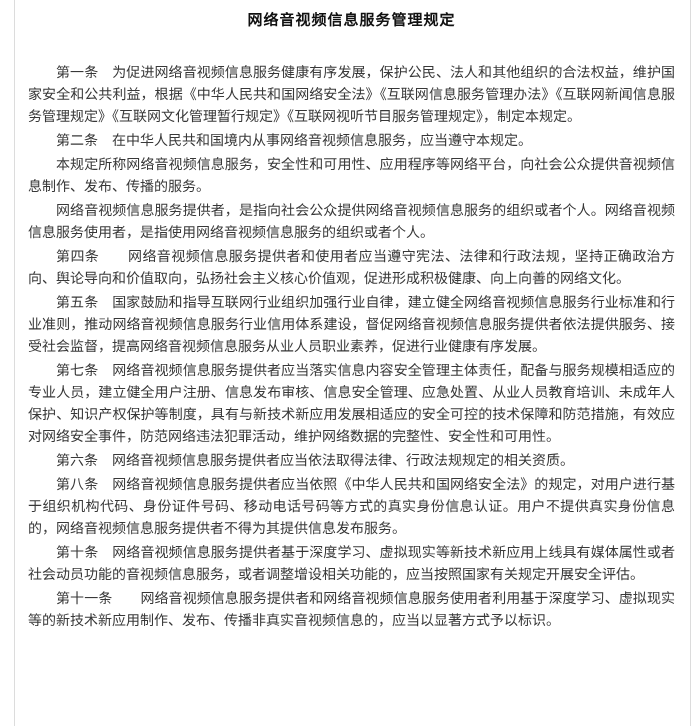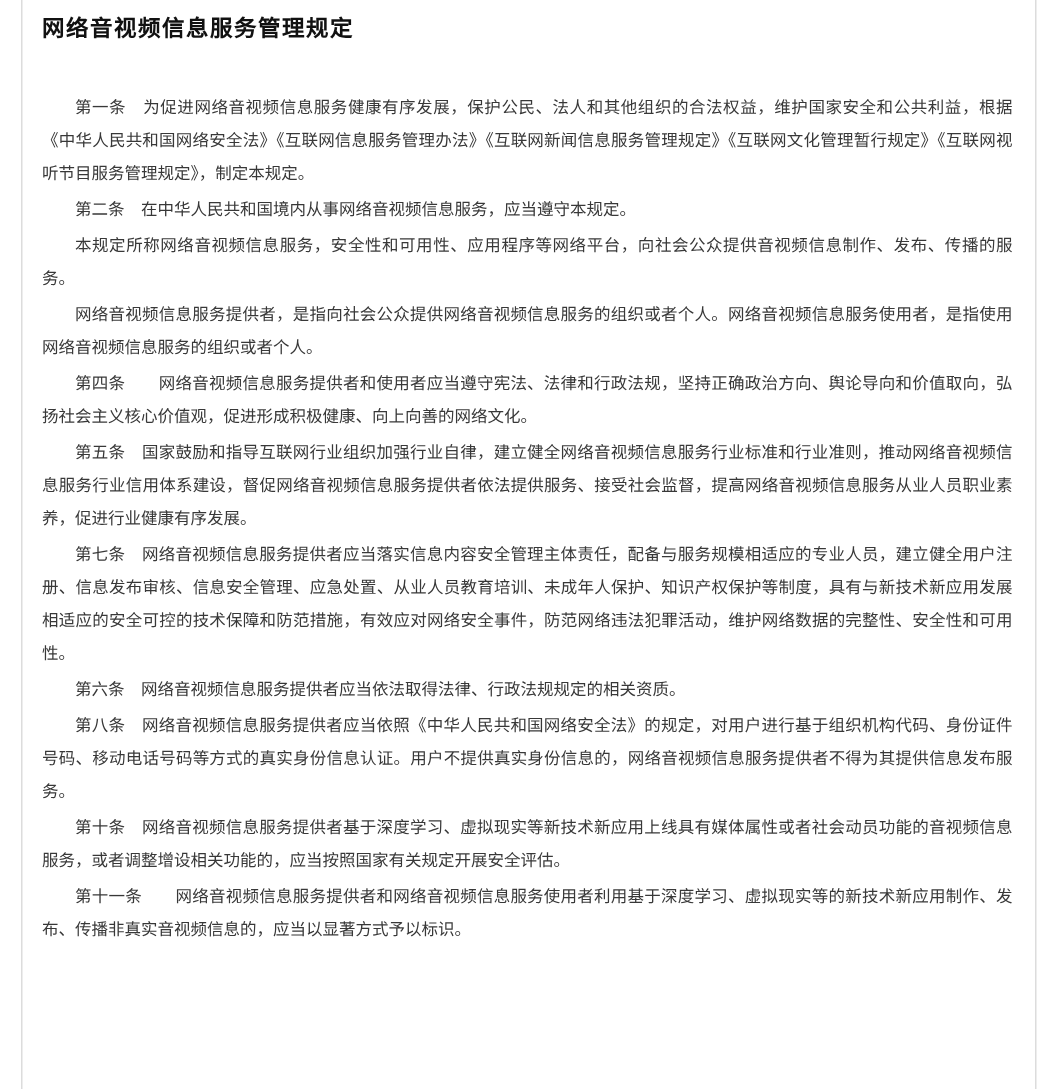--- a/index.html
+++ b/index.html
@@ -25,27 +25,27 @@
     border-left: 1px solid var(--border);
     border-right: 1px solid var(--border);
     background: var(--bg);
     padding: 9px 15px 10px 13px;
   }
   .doc-title {
     margin: 0 0 30px 0;
     font-size: 15px;
     line-height: 22px;
     font-weight: bold;
-    text-align: left;
+    text-align: center;
     color: var(--title-color);
     letter-spacing: 1px;
   }
   .doc-body p {
     margin: 0 0 2px 0;
-    font-size: 11px;
+    font-size: 14px;
     line-height: 22px;
     color: var(--text-color);
     text-indent: 2em;
     text-align: justify;
   }
 </style>
 </head>
 <body>
 
 <div class="page">

